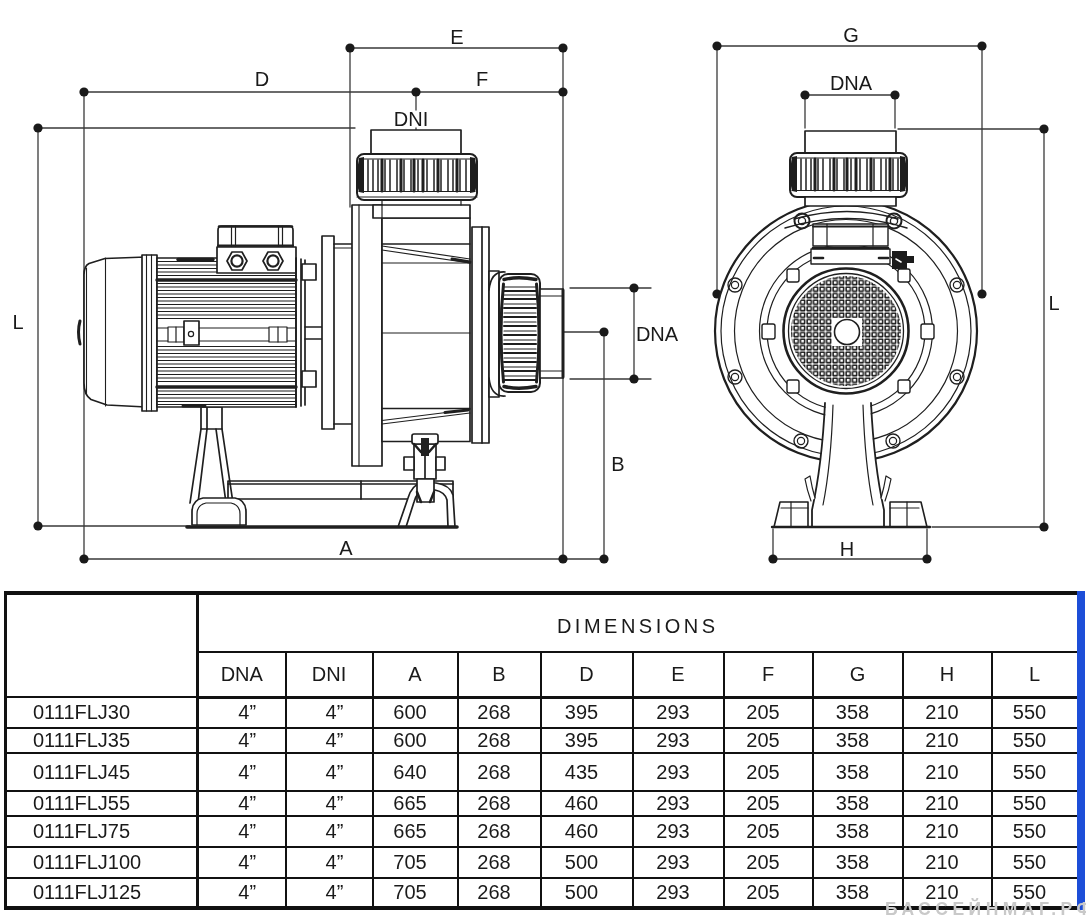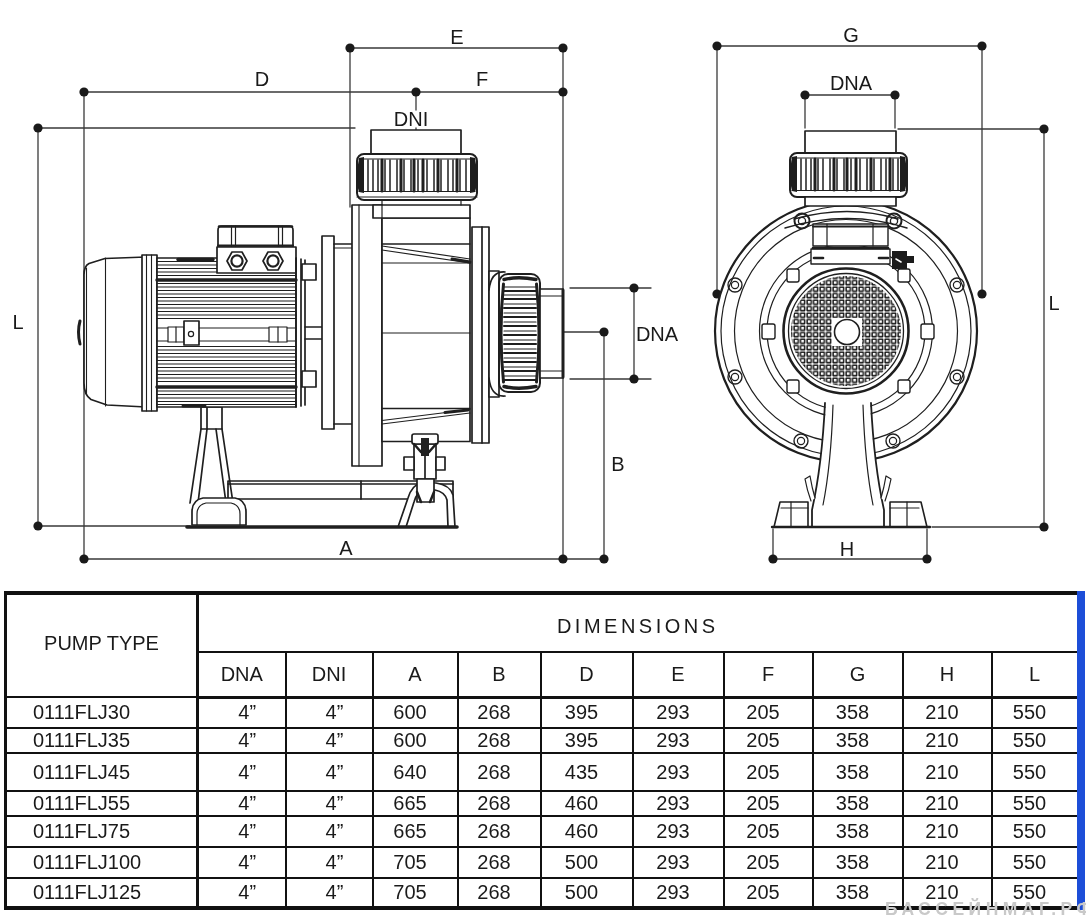--- a/index.html
+++ b/index.html
@@ -529,15 +529,14 @@
           <td class="nm">268</td>
           <td class="nm">500</td>
           <td class="nm">293</td>
           <td class="nm">205</td>
           <td class="nm">358</td>
           <td class="nm">210</td>
           <td class="oR nm">550</td>
         </tr>
 </tbody>
     </table>
-<div id="pt-label" style="position:absolute;left:4px;top:591px;width:195px;height:105px;display:flex;align-items:center;justify-content:center;font-size:20px;color:#1a1a1a;">PUMP TYPE</div>
 <div id="wm">БАССЕЙНМАГ.РФ</div>
 </div>
 
 </body></html>

